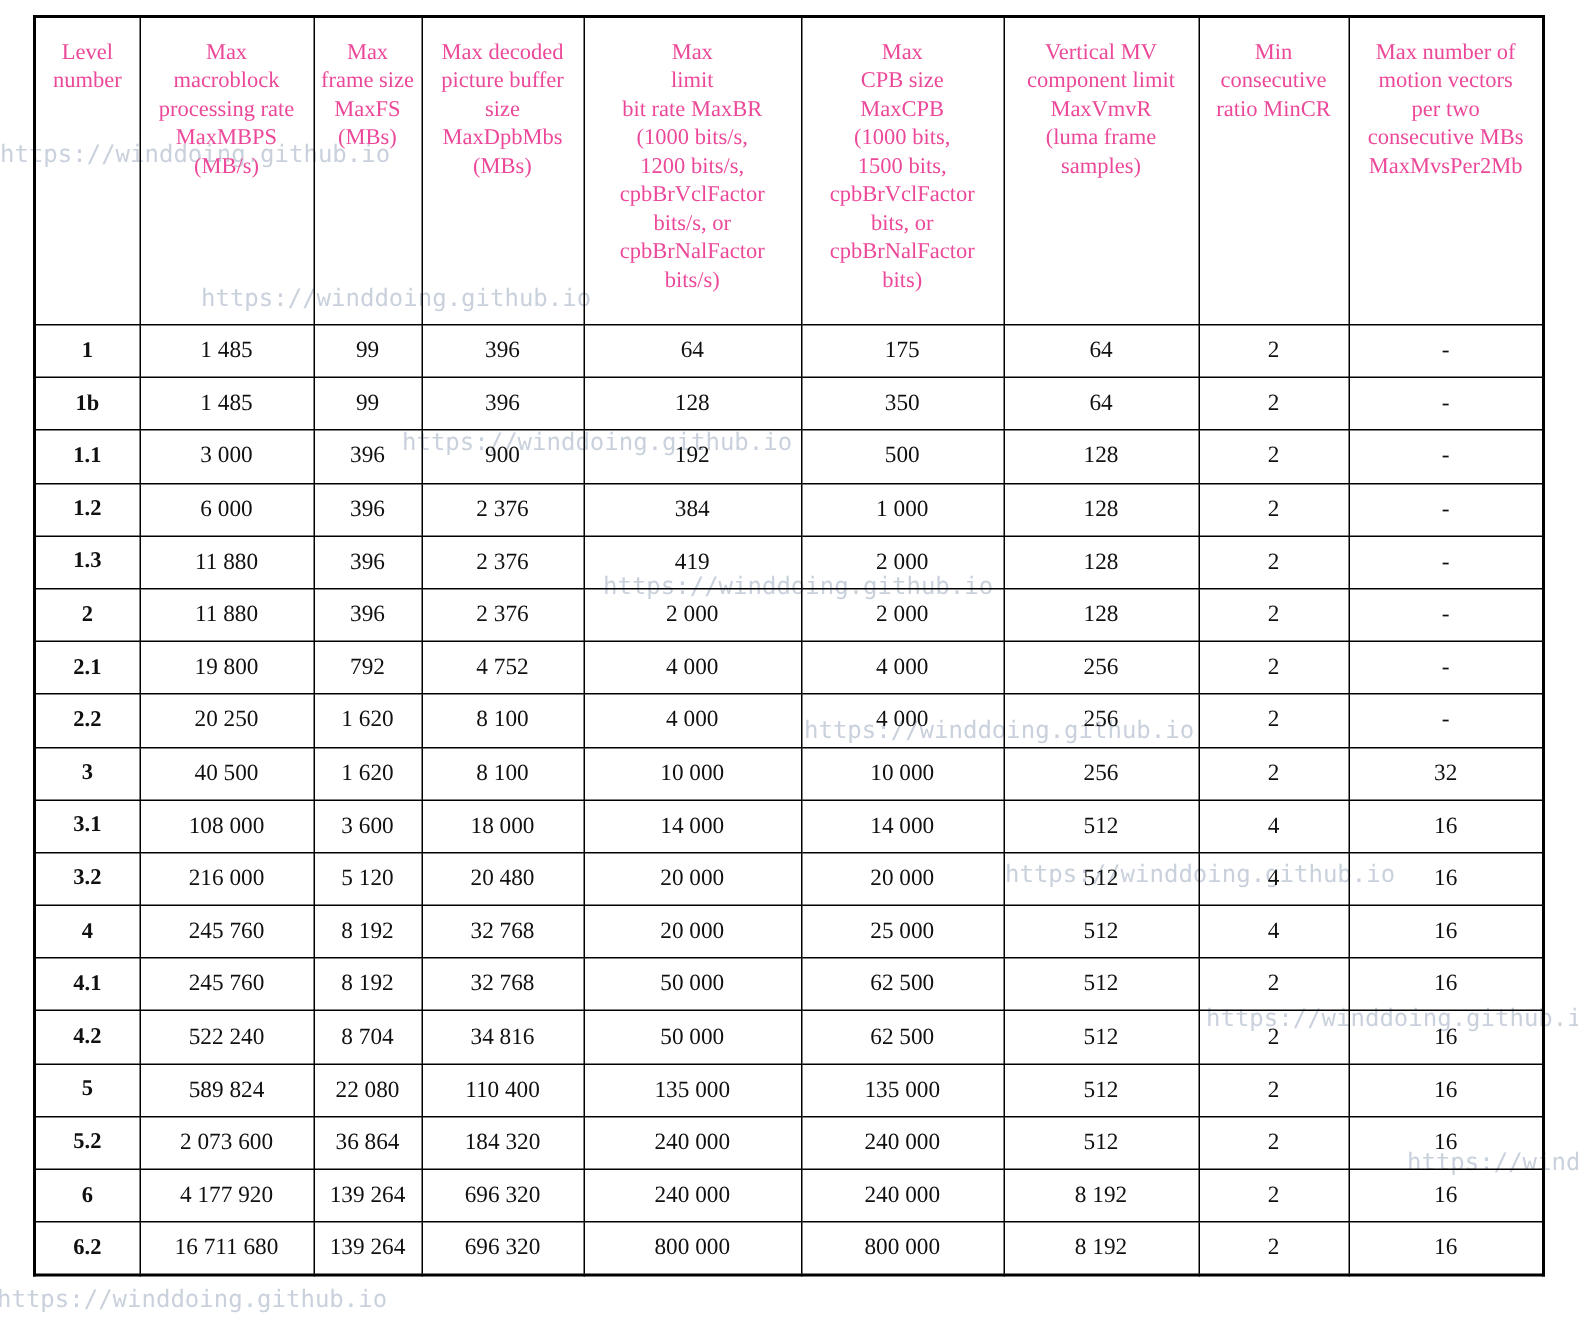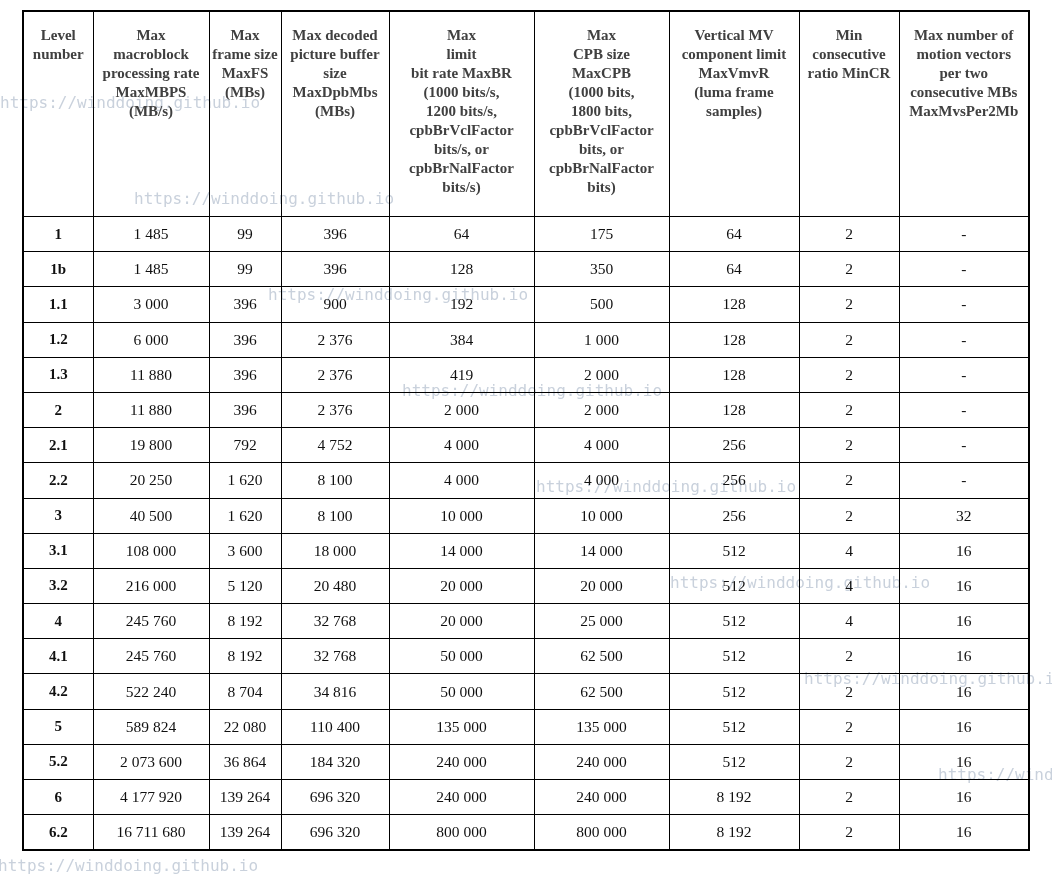--- a/index.html
+++ b/index.html
@@ -29,23 +29,23 @@
   .levels th, .levels td {
     border: 1.5px solid #000;
     padding: 0 2px;
     text-align: center;
     overflow: hidden;
   }
   .levels thead th {
     height: 190px;
     vertical-align: top;
     padding-top: 14px;
-    font-weight: bold;
+    font-weight: normal;
     font-size: 15px; line-height: 19px;
-    color: #404040;
+    color: #ec4899;
     background: transparent;
   }
   .hline { display: block; }
   .levels tbody td {
     height: 34.2px;
     vertical-align: middle;
     font-size: 15.5px;
     color: #101010;
     background: transparent;
   }
@@ -114,21 +114,21 @@
             <span class="hline">cpbBrVclFactor</span>
             <span class="hline">bits/s, or</span>
             <span class="hline">cpbBrNalFactor</span>
             <span class="hline">bits/s)</span>
           </th>
           <th>
             <span class="hline">Max</span>
             <span class="hline">CPB size</span>
             <span class="hline">MaxCPB</span>
             <span class="hline">(1000 bits,</span>
-            <span class="hline">1800 bits,</span>
+            <span class="hline">1500 bits,</span>
             <span class="hline">cpbBrVclFactor</span>
             <span class="hline">bits, or</span>
             <span class="hline">cpbBrNalFactor</span>
             <span class="hline">bits)</span>
           </th>
           <th>
             <span class="hline">Vertical MV</span>
             <span class="hline">component limit</span>
             <span class="hline">MaxVmvR</span>
             <span class="hline">(luma frame</span>

